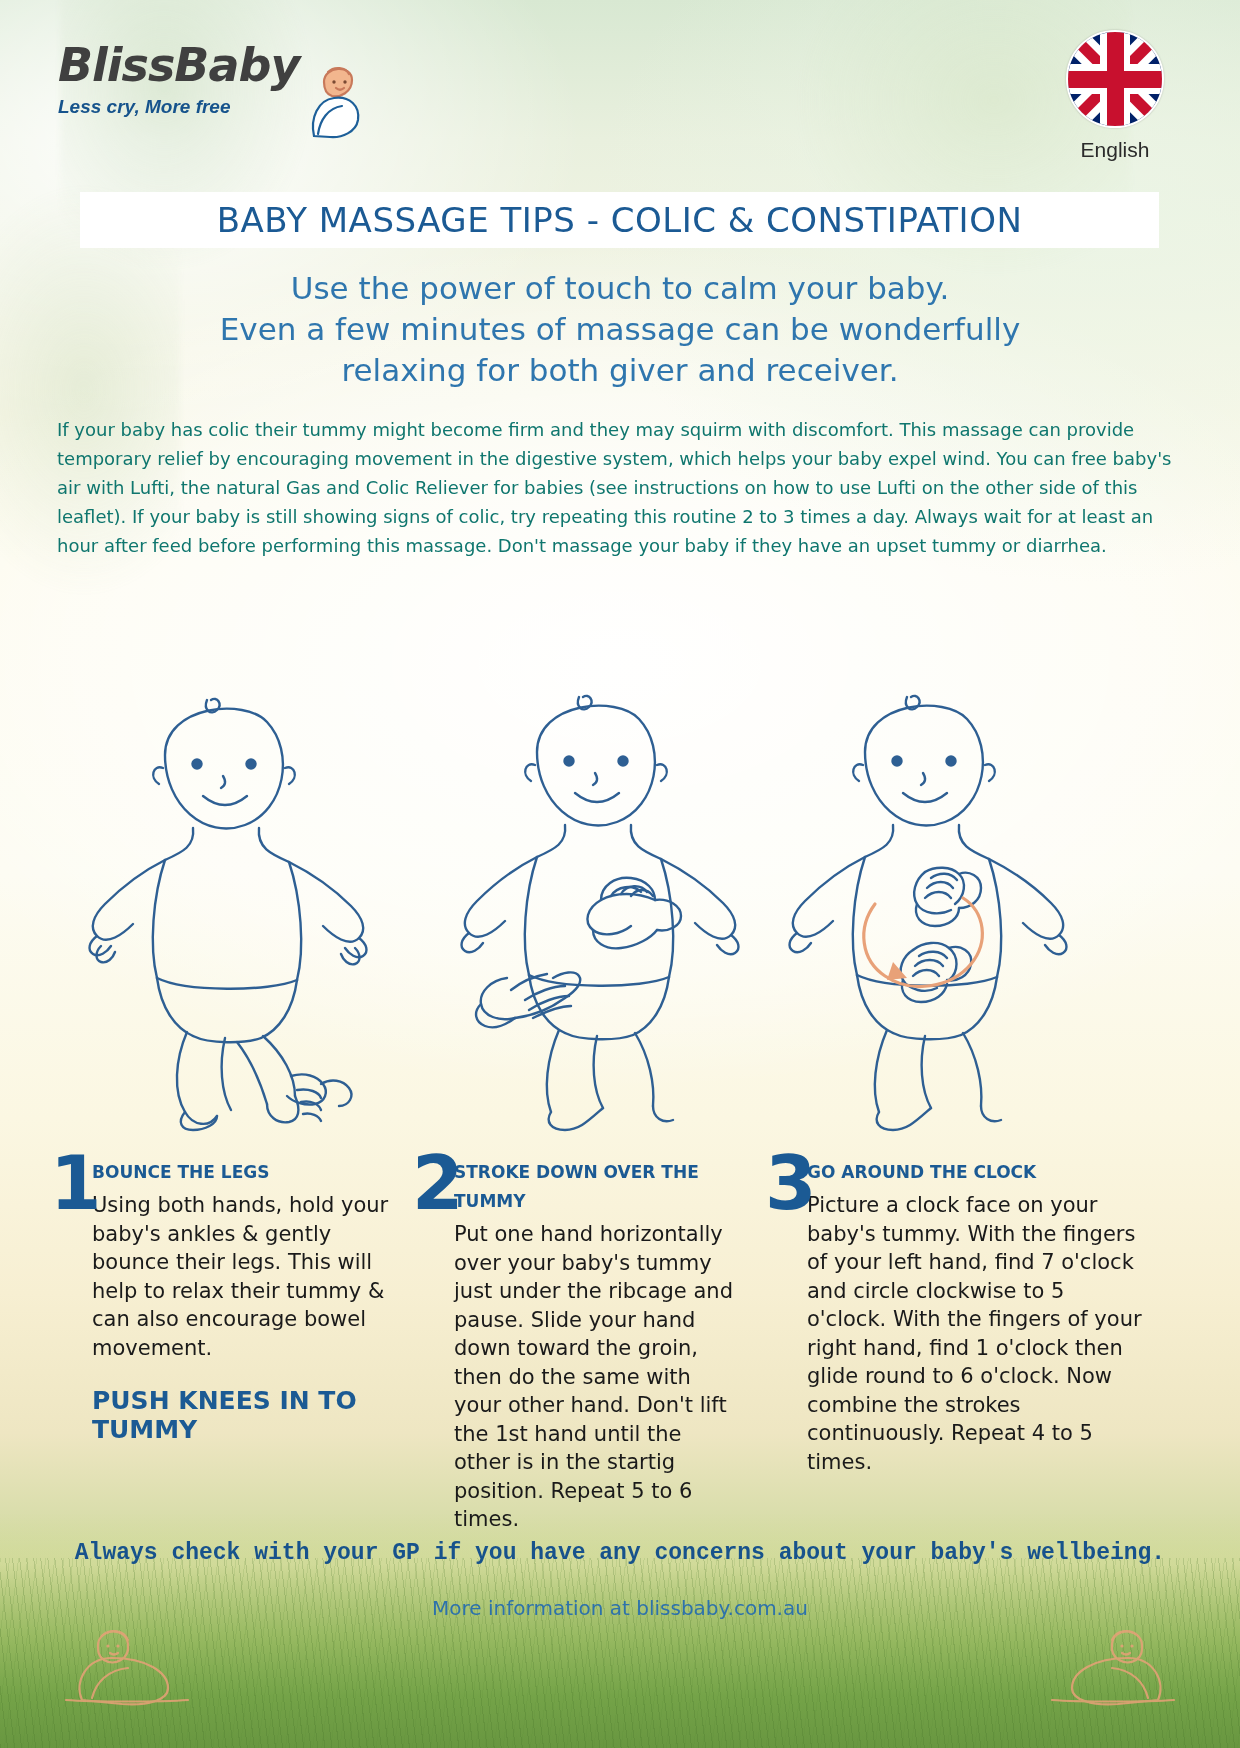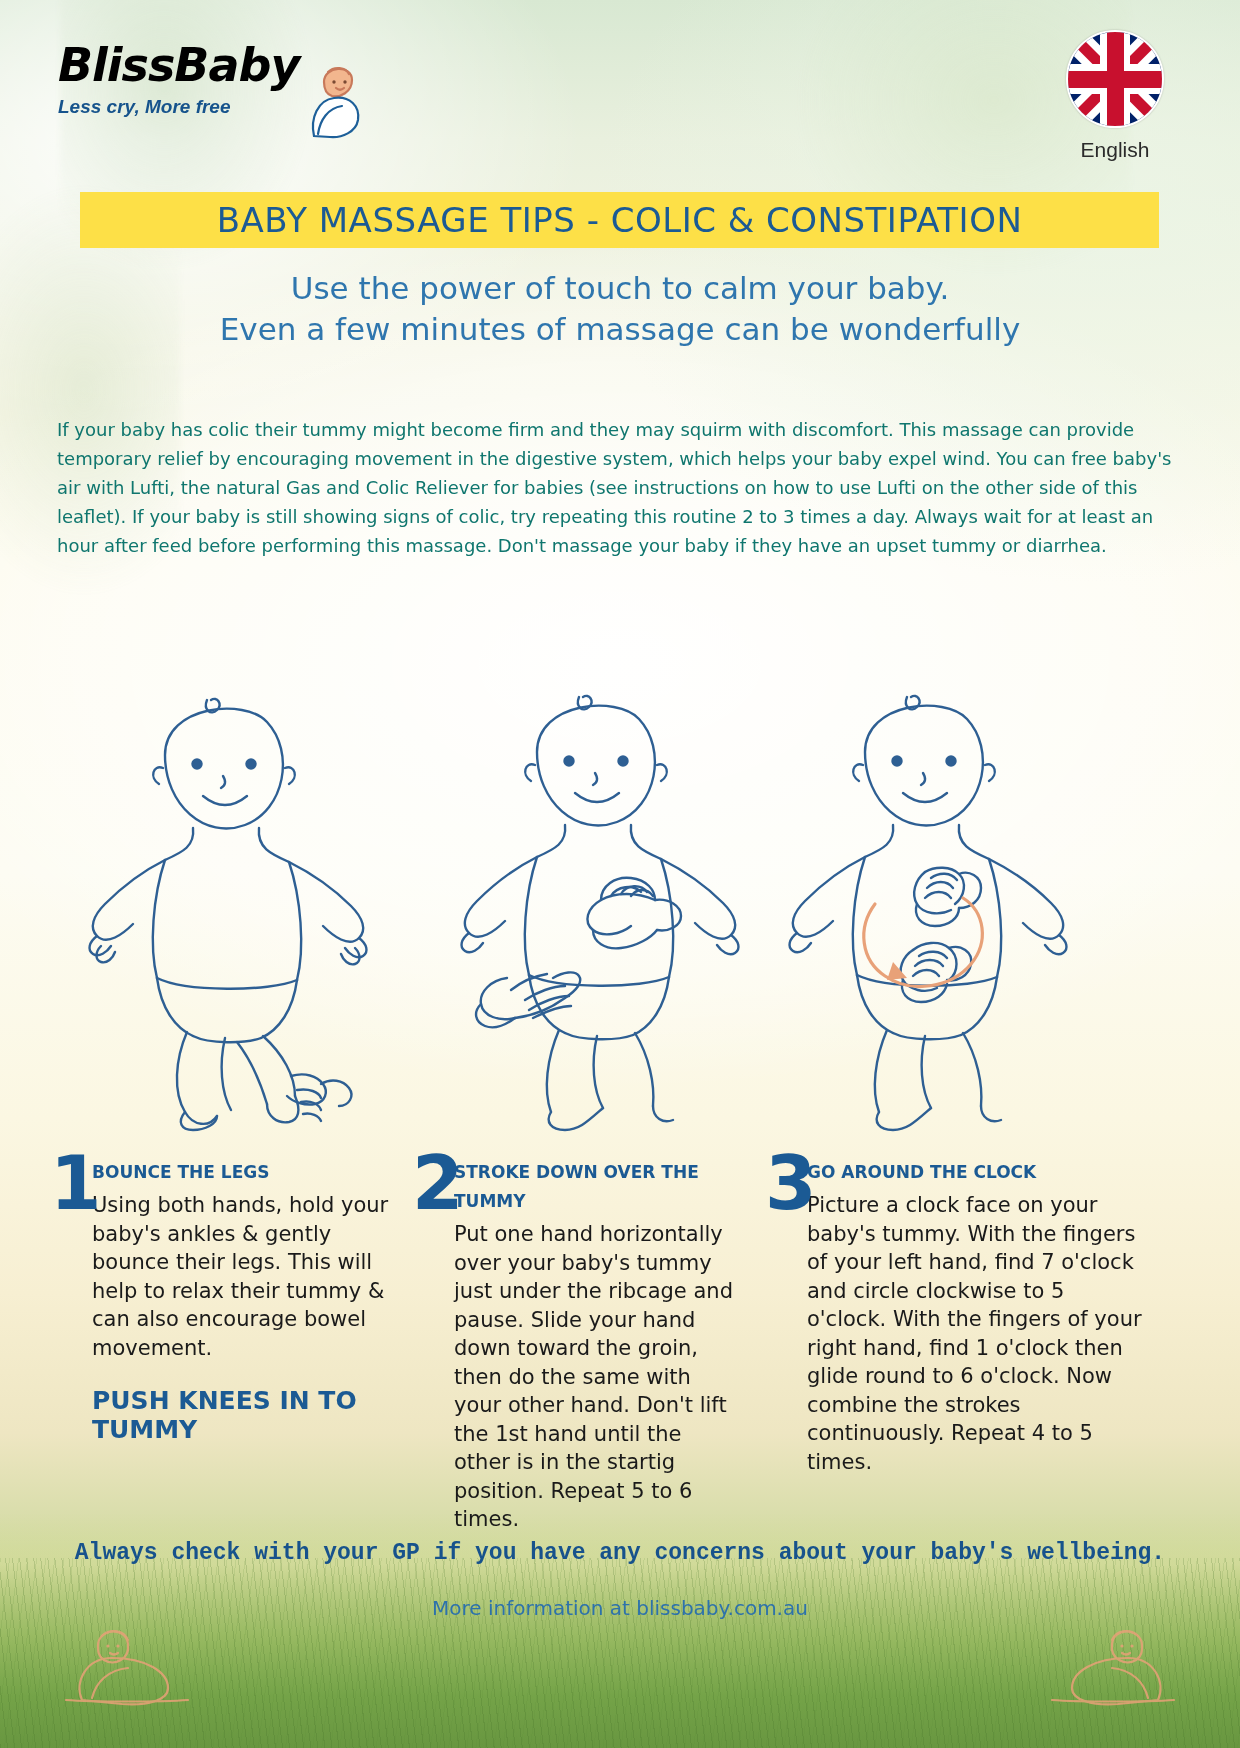--- a/index.html
+++ b/index.html
@@ -72,21 +72,21 @@
 
   .page { position: relative; z-index: 2; width: 1240px; height: 1748px; }
 
   
   .logo-wrap { position: absolute; top: 42px; left: 58px; width: 300px; }
   .logo-text {
     font-family: "DejaVu Sans", sans-serif;
     font-size: 46px;
     font-weight: bold;
     font-style: italic;
-    color: #000000;
+    color: #404040;
     letter-spacing: -1px;
     line-height: 1;
   }
   .logo-tag {
     font-size: 19px;
     font-weight: bold;
     color: #16538c;
     margin-top: 8px;
     font-style: italic;
   }
@@ -120,21 +120,21 @@
   .flag .vr { position: absolute; top: 0; bottom: 0; left: 50%; width: 17px; margin-left: -8.5px; background: #C8102E; }
   .flag-label {
     margin-top: 10px;
     font-size: 21px;
     color: #2b2b2b;
     font-family: "Liberation Sans", sans-serif;
   }
 
   .title-bar {
     position: absolute; top: 192px; left: 80px; width: 1079px; height: 56px;
-    background: #fde047;
+    background: #ffffff;
     display: flex; align-items: center; justify-content: center;
   }
   .title-bar span {
     font-family: "DejaVu Sans", sans-serif;
     font-size: 34px;
     color: #1b5a94;
     letter-spacing: 0.5px;
   }
 
   .subtitle {
@@ -263,20 +263,21 @@
     <div class="flag-label">English</div>
   </div>
 
   <div class="title-bar">
     <span>BABY MASSAGE TIPS - COLIC &amp; CONSTIPATION</span>
   </div>
 
   <div class="subtitle">
     <div>Use the power of touch to calm your baby.</div>
     <div>Even a few minutes of massage can be wonderfully</div>
+    <div>relaxing for both giver and receiver.</div>
   </div>
 
   <div class="intro">If your baby has colic their tummy might become firm and they may squirm with discomfort. This massage can provide temporary relief by encouraging movement in the digestive system, which helps your baby expel wind. You can free baby's air with Lufti, the natural Gas and Colic Reliever for babies (see instructions on how to use Lufti on the other side of this leaflet). If your baby is still showing signs of colic, try repeating this routine 2 to 3 times a day. Always wait for at least an hour after feed before performing this massage. Don't massage your baby if they have an upset tummy or diarrhea.</div>
 
   <div class="figures">
 
     <div class="fig fig1">
       <svg width="370" height="475" viewBox="0 0 370 475">
         <g fill="none" stroke="#2e5f93" stroke-width="2.4" stroke-linecap="round" stroke-linejoin="round">
 

